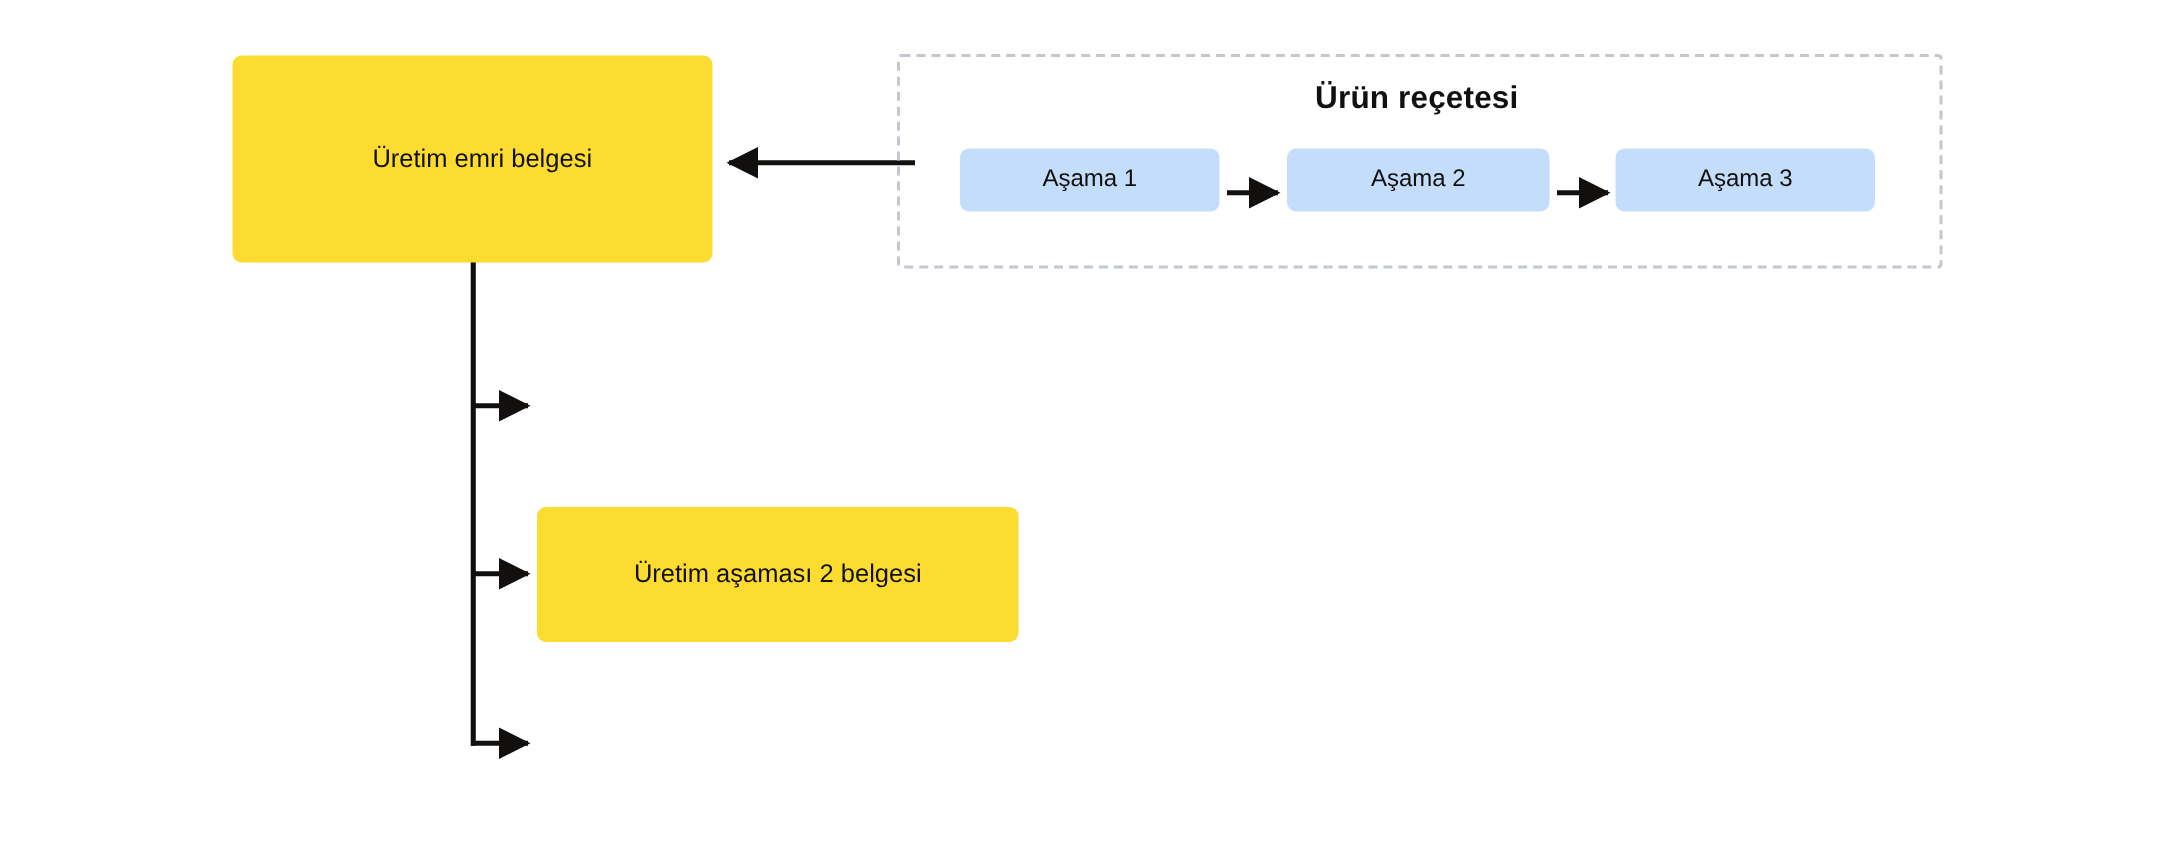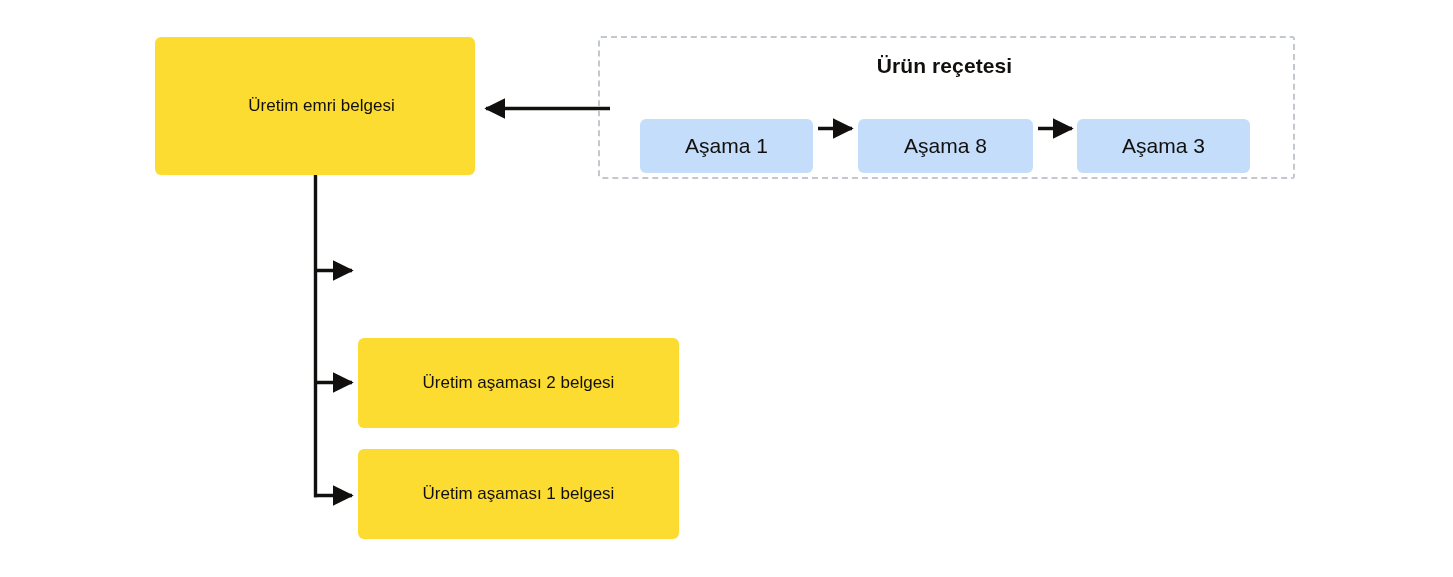--- a/index.html
+++ b/index.html
@@ -99,23 +99,22 @@
     text-align: center;
     font-size: 21px;
     font-weight: bold;
     color: #12100e;
     letter-spacing: 0.1px;
   }
 
   
   .node-stage {
     top: 99px;
-    height: 54px;
-    font-size: 21px;
-    margin-top: 20px;
+    height: 42px;
+    font-size: 16px;
   }
   #node-stage-1 { left: 640px; width: 173px; }
   #node-stage-2 { left: 858px; width: 175px; }
   #node-stage-3 { left: 1077px; width: 173px; }
 </style>
 </head>
 <body>
 
 <div id="diagram-canvas">
 
@@ -161,29 +160,26 @@
 
   <div id="group-bom">
     <div id="group-bom-title">Ürün reçetesi</div>
   </div>
 
   <div class="node node-blue node-stage" id="node-stage-1">
     <span class="node-label">Aşama 1</span>
   </div>
 
   <div class="node node-blue node-stage" id="node-stage-2">
-    <span class="node-label">Aşama 8</span>
+    <span class="node-label">Aşama 2</span>
   </div>
 
   <div class="node node-blue node-stage" id="node-stage-3">
     <span class="node-label">Aşama 3</span>
   </div>
 
 
   <div class="node node-yellow node-stage-doc" id="node-stage-doc-2">
     <span class="node-label">Üretim aşaması 2 belgesi</span>
   </div>
 
-  <div class="node node-yellow node-stage-doc" id="node-stage-doc-1">
-    <span class="node-label">Üretim aşaması 1 belgesi</span>
-  </div>
 
 </div>
 
 </body></html>

